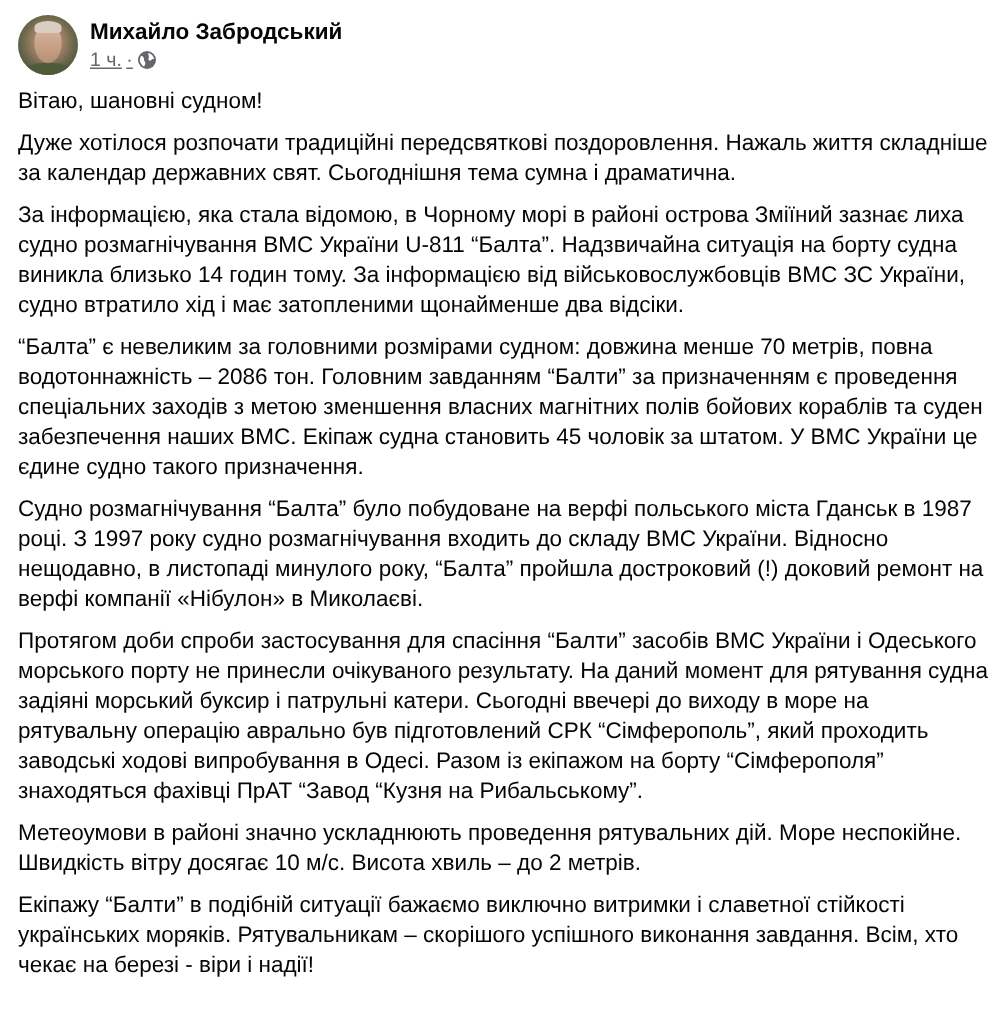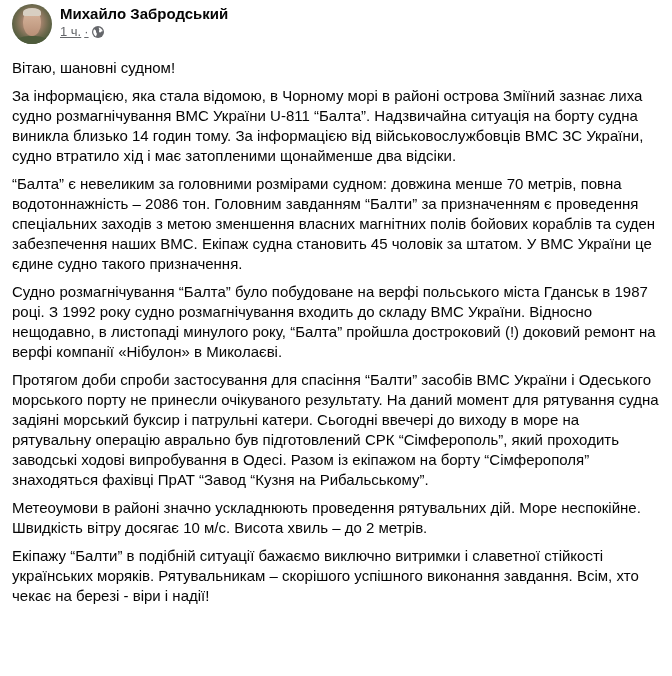--- a/index.html
+++ b/index.html
@@ -15,20 +15,21 @@
       color: #050505;
     }
     .post {
       position: relative;
       width: 672px;
       box-sizing: border-box;
       padding: 0 12px;
     }
     .post-header {
       display: flex;
+      align-items: center;
       height: 56px;
       padding-top: 4px;
       box-sizing: border-box;
     }
     .avatar {
       width: 40px;
       height: 40px;
       border-radius: 50%;
       overflow: hidden;
       flex: 0 0 40px;
@@ -123,20 +124,21 @@
             <path d="M2.2 3.2 C3.4 3.6 4.2 4.6 4.0 5.6 C3.8 6.4 4.6 6.8 4.8 7.6 C5.0 8.4 4.6 9.4 4.0 10.4 C2.6 9.6 1.2 7.8 1.2 6 C1.2 5 1.6 4 2.2 3.2 Z" fill="#ffffff"></path>
             <path d="M6.8 1.4 C8.8 1.8 10.4 3.4 10.8 5.4 C10 5.2 9.2 5.6 8.6 6.2 C8 6.8 7.2 6.4 7 5.6 C6.8 4.8 7.6 4 7.2 3.2 C7 2.6 6.6 2 6.8 1.4 Z" fill="#ffffff"></path>
           </svg>
         </span>
       </div>
     </div>
   </div>
 
   <div class="post-body">
     <p>Вітаю, шановні судном!</p>
+    <p>Дуже хотілося розпочати традиційні передсвяткові поздоровлення. Нажаль життя складніше за календар державних свят. Сьогоднішня тема сумна і драматична.</p>
     <p>За інформацією, яка стала відомою, в Чорному морі в районі острова Зміїний зазнає лиха судно розмагнічування ВМС України U-811 “Балта”. Надзвичайна ситуація на борту судна виникла близько 14 годин тому. За інформацією від військовослужбовців ВМС ЗС України, судно втратило хід і має затопленими щонайменше два відсіки.</p>
     <p>“Балта” є невеликим за головними розмірами судном: довжина менше 70 метрів, повна водотоннажність – 2086 тон. Головним завданням “Балти” за призначенням є проведення спеціальних заходів з метою зменшення власних магнітних полів бойових кораблів та суден забезпечення наших ВМС. Екіпаж судна становить 45 чоловік за штатом. У ВМС України це єдине судно такого призначення.</p>
-    <p>Судно розмагнічування “Балта” було побудоване на верфі польського міста Гданськ в 1987 році. З 1992 року судно розмагнічування входить до складу ВМС України. Відносно нещодавно, в листопаді минулого року, “Балта” пройшла достроковий (!) доковий ремонт на верфі компанії «Нібулон» в Миколаєві.</p>
+    <p>Судно розмагнічування “Балта” було побудоване на верфі польського міста Гданськ в 1987 році. З 1997 року судно розмагнічування входить до складу ВМС України. Відносно нещодавно, в листопаді минулого року, “Балта” пройшла достроковий (!) доковий ремонт на верфі компанії «Нібулон» в Миколаєві.</p>
     <p>Протягом доби спроби застосування для спасіння “Балти” засобів ВМС України і Одеського морського порту не принесли очікуваного результату. На даний момент для рятування судна задіяні морський буксир і патрульні катери. Сьогодні ввечері до виходу в море на рятувальну операцію аврально був підготовлений  СРК “Сімферополь”, який проходить заводські ходові випробування в Одесі. Разом із екіпажом на борту “Сімферополя” знаходяться фахівці ПрАТ “Завод “Кузня на Рибальському”.</p>
     <p>Метеоумови в районі значно ускладнюють проведення рятувальних дій. Море неспокійне. Швидкість вітру досягає 10 м/с. Висота хвиль – до 2 метрів.</p>
     <p>Екіпажу “Балти” в подібній ситуації бажаємо виключно витримки і славетної стійкості українських моряків. Рятувальникам – скорішого успішного виконання завдання. Всім, хто чекає на березі -  віри і надії!</p>
   </div>
 </div>
 
 </body></html>

